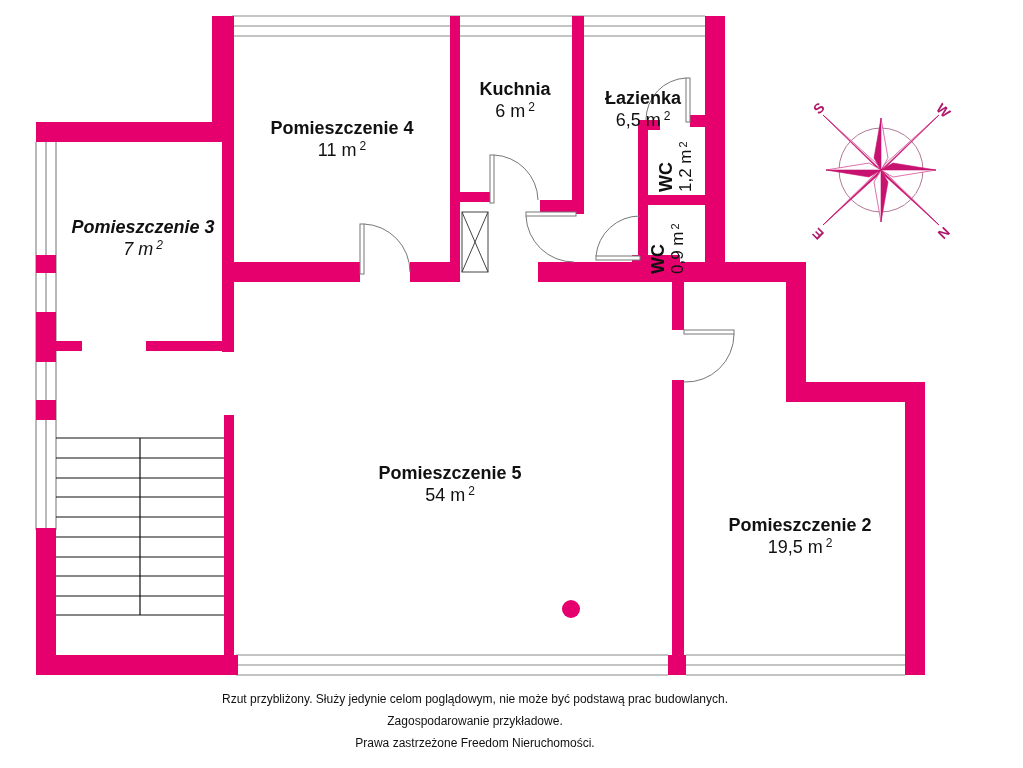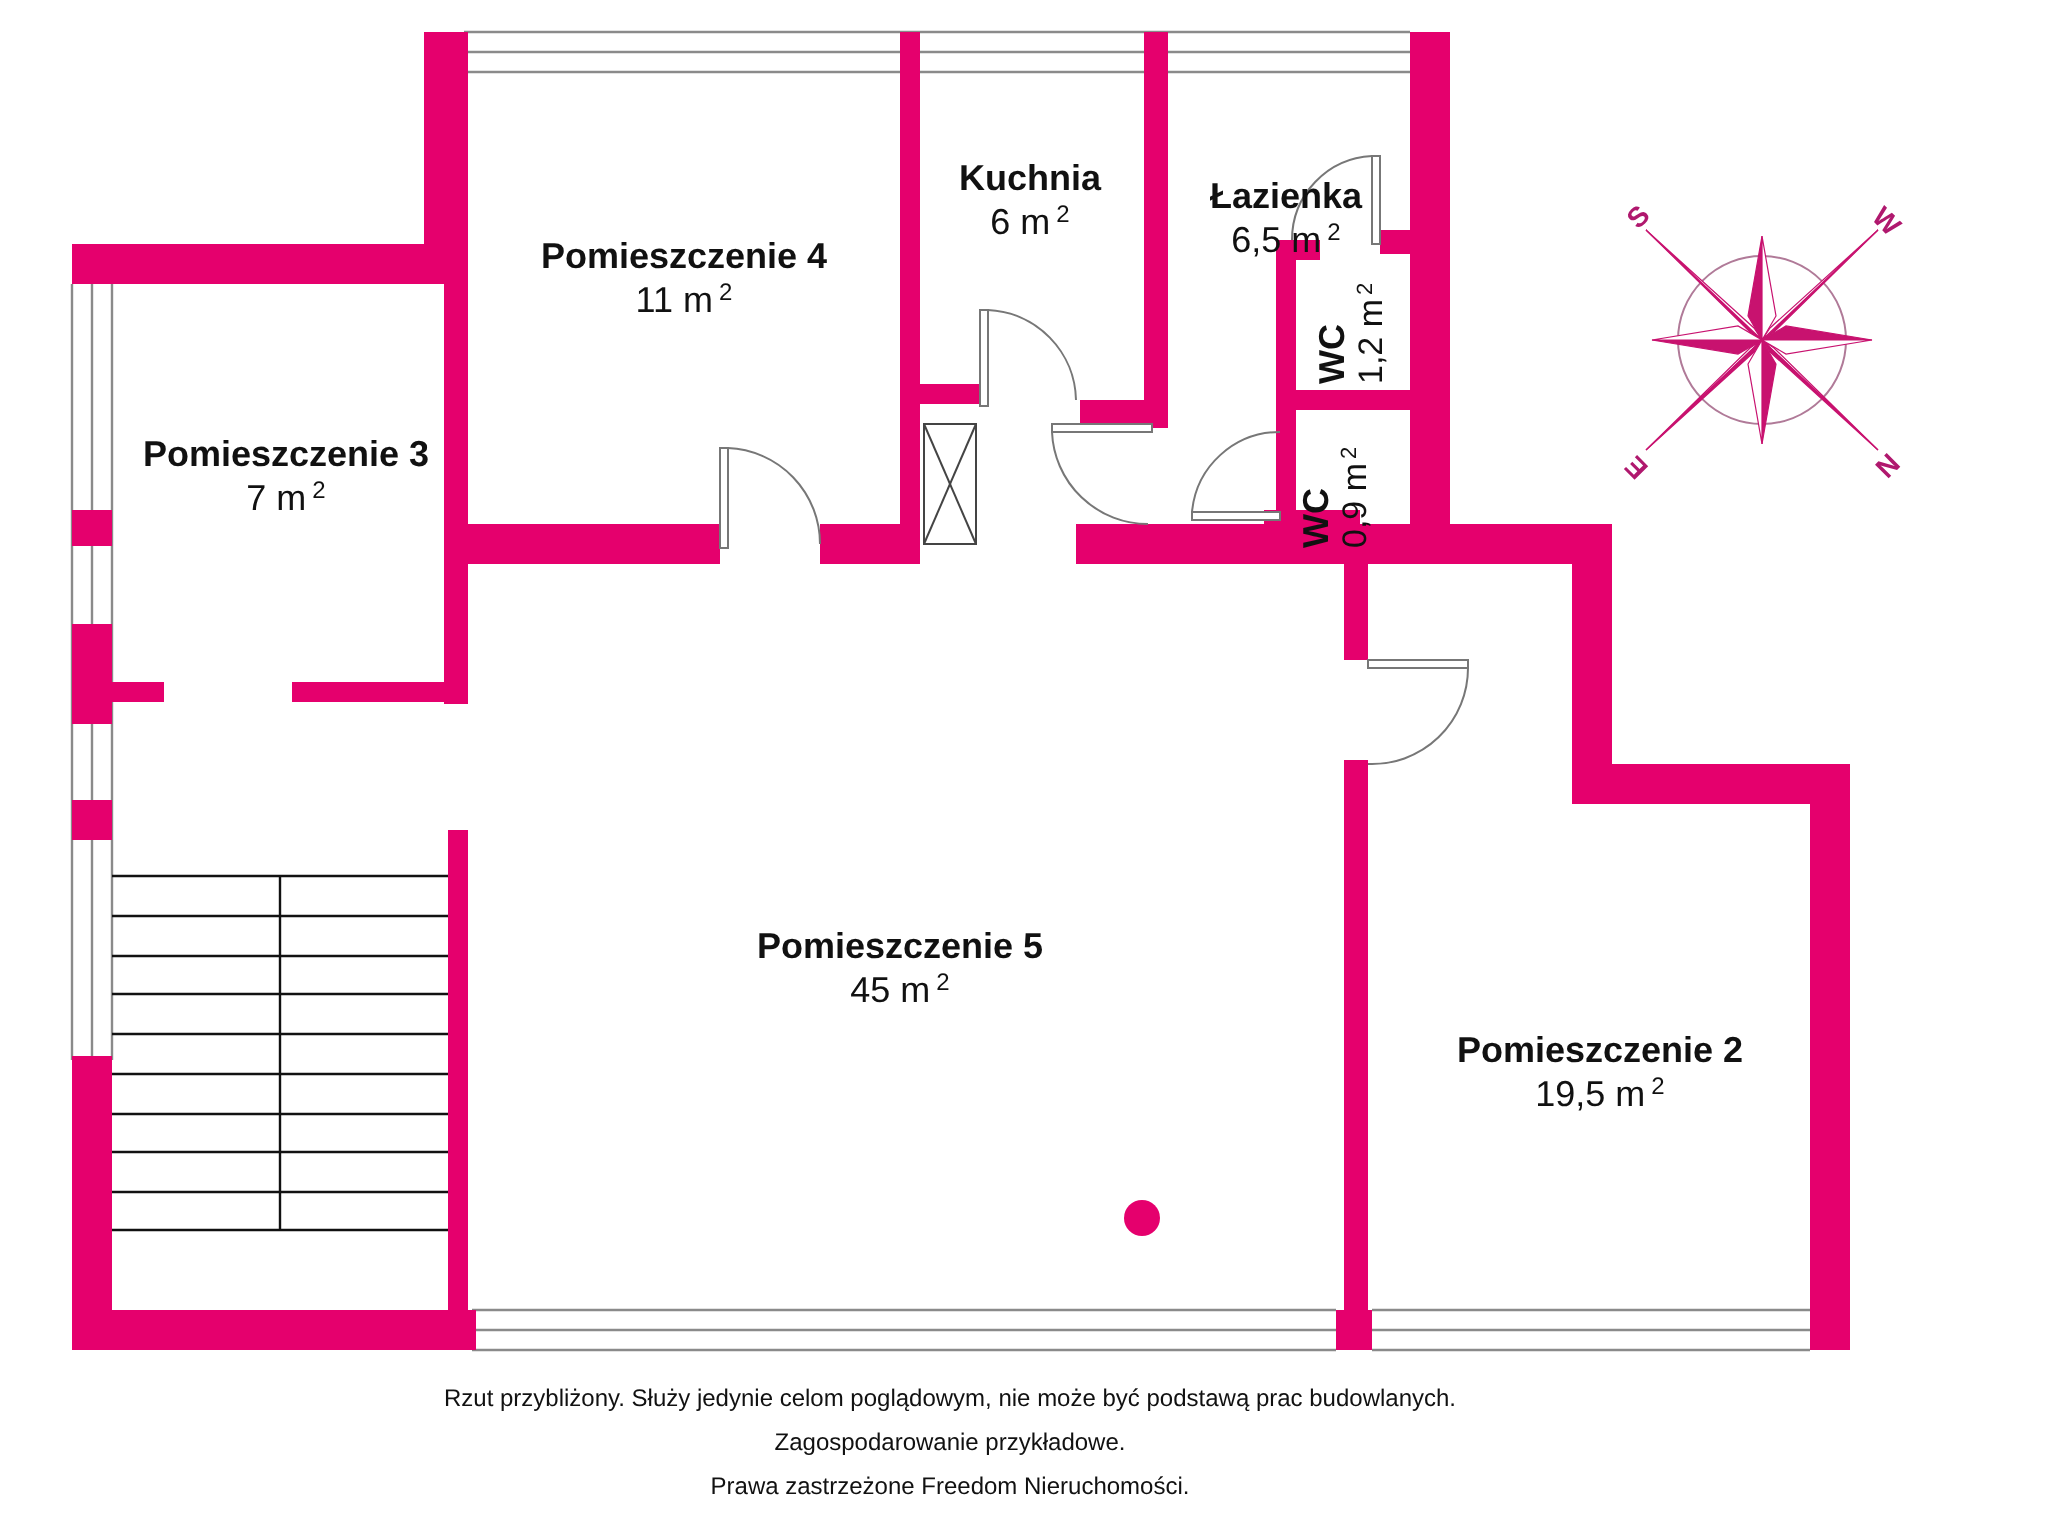--- a/index.html
+++ b/index.html
@@ -163,27 +163,27 @@
     </g>
     <text class="compass-letter" x="-66" y="-55" transform="rotate(-45,-64,-60)">S</text>
     <text class="compass-letter" x="56" y="-55" transform="rotate(45,62,-60)">W</text>
     <text class="compass-letter" x="-70" y="68" transform="rotate(-135,-64,63)">E</text>
     <text class="compass-letter" x="58" y="68" transform="rotate(135,63,63)">N</text>
   </g>
 </svg>
 
 <div class="room-label" style="left:450px; top:462px;">
   <span class="room-name">Pomieszczenie 5</span>
-  <span class="room-area"><span>45 m</span><sup>2</sup></span>
+  <span class="room-area"><span>54 m</span><sup>2</sup></span>
 </div>
 <div class="room-label" style="left:800px; top:514px;text-align:center;">
   <span class="room-name">Pomieszczenie 2</span>
   <span class="room-area"><span>19,5 m</span><sup>2</sup></span>
 </div>
-<div class="room-label" style="left:143px; top:216px;">
+<div class="room-label" style="left:143px; top:216px;font-style:italic;">
   <span class="room-name">Pomieszczenie 3</span>
   <span class="room-area"><span>7 m</span><sup>2</sup></span>
 </div>
 <div class="room-label" style="left:342px; top:117px;">
   <span class="room-name">Pomieszczenie 4</span>
   <span class="room-area"><span>11 m</span><sup>2</sup></span>
 </div>
 <div class="room-label" style="left:515px; top:78px;">
   <span class="room-name">Kuchnia</span>
   <span class="room-area"><span>6 m</span><sup>2</sup></span>

